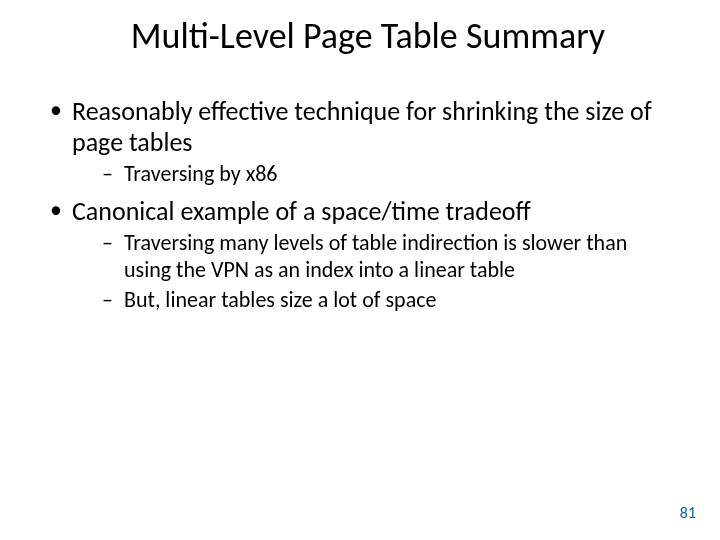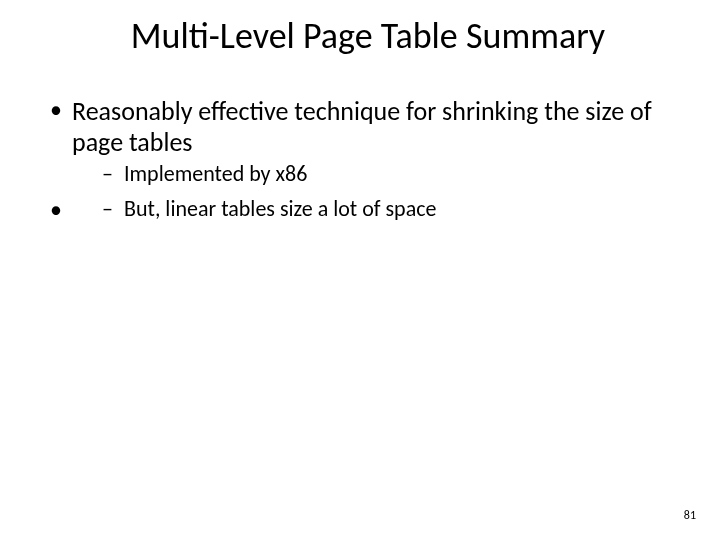--- a/index.html
+++ b/index.html
@@ -69,43 +69,47 @@
     content: "–";
     position: absolute;
     left: 30px;
     top: 0;
     font-size: 22px;
   }
   .pagenum {
     position: absolute;
     right: 24px;
     bottom: 18px;
-    font-size: 12px;
-    color: #000000;
+    font-size: 16px;
+    color: #0369a1;
   }
 </style>
 </head>
 <body>
 
 <div class="slide">
 
   <div class="title">Multi-Level Page Table Summary</div>
 
   <div class="body">
     <ul class="level1">
       <li>
         <span>Reasonably effective technique for shrinking the size of page tables</span>
         <ul class="level2">
           <li>
-            <span>Implemented by x86</span>
+            <span>Traversing by x86</span>
           </li>
         </ul>
       </li>
       <li>
+        <span>Canonical example of a space/time tradeoff</span>
         <ul class="level2">
+          <li>
+            <span>Traversing many levels of table indirection is slower than using the VPN as an index into a linear table</span>
+          </li>
           <li>
             <span>But, linear tables size a lot of space</span>
           </li>
         </ul>
       </li>
     </ul>
   </div>
 
   <div class="pagenum">81</div>
 

